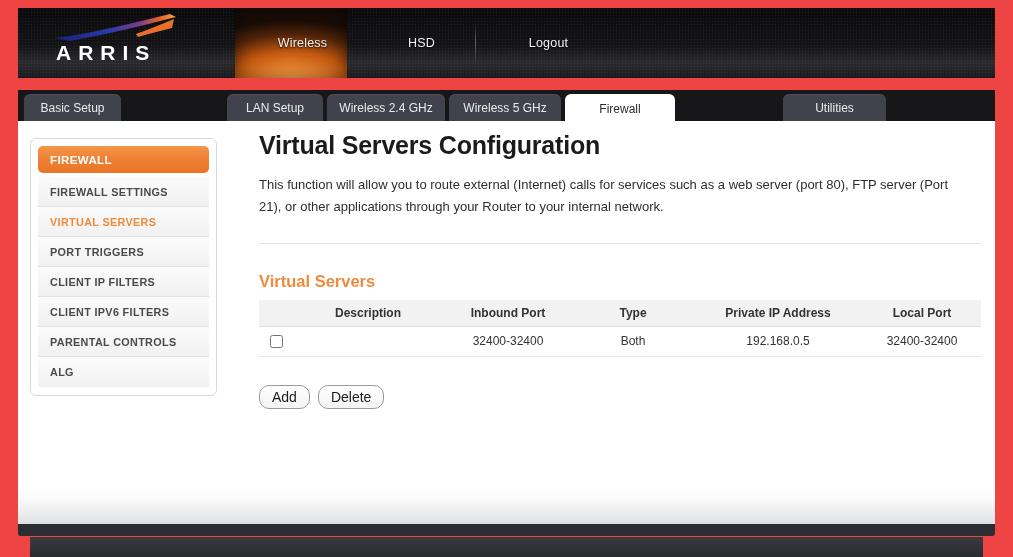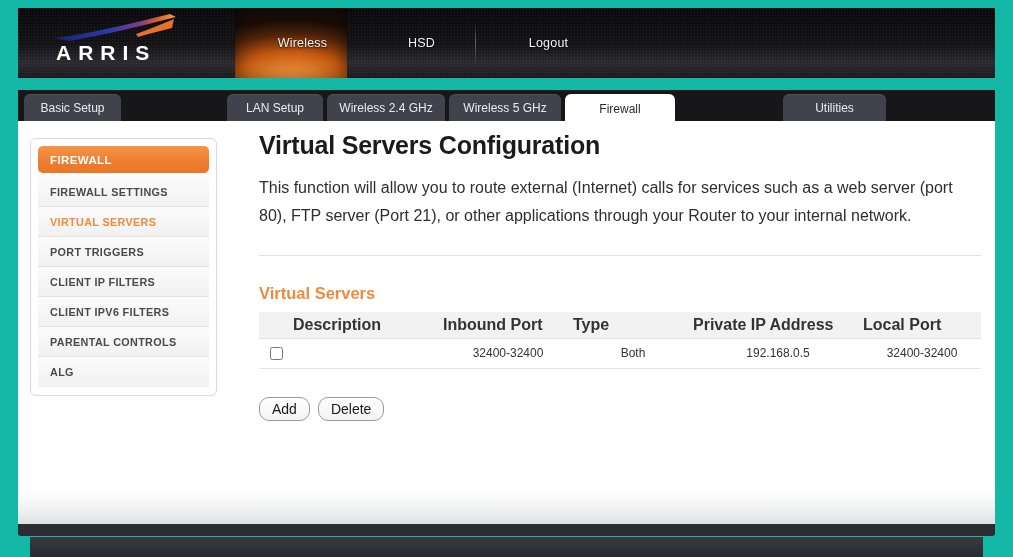--- a/index.html
+++ b/index.html
@@ -7,21 +7,21 @@
     width: 1013px; height: 557px;
     background: #000;
     font-family: "Liberation Sans", sans-serif;
     overflow: hidden;
   }
 
   .page-frame {
     position: absolute;
     left: 0; top: 0;
     width: 1013px; height: 557px;
-    background: #14b8a6;
+    background: #ef4444;
   }
 
   
   .header-band {
     position: absolute;
     left: 18px; top: 8px;
     width: 977px; height: 70px;
     background: linear-gradient(to bottom, #0a0a0c 0%, #141417 52%, #2a2a2f 78%, #1b1b1f 100%);
     overflow: hidden;
   }
@@ -163,23 +163,23 @@
     width: 722px;
   }
   .page-title {
     font-size: 25px;
     font-weight: bold;
     color: #1b1b1b;
     letter-spacing: -.2px;
     margin-bottom: 14px;
   }
   .desc {
-    font-size: 16px;
+    font-size: 13px;
     color: #2e2e2e;
-    line-height: 28px;
+    line-height: 22px;
     width: 710px;
   }
   .hr {
     height: 1px;
     background: #e3e3e3;
     margin: 25px 0 0 0;
   }
   .section-title {
     margin-top: 28px;
     font-size: 16.5px;
@@ -190,24 +190,24 @@
 
   
   table.vs {
     width: 722px;
     border-collapse: collapse;
     font-size: 12px;
   }
   table.vs thead th {
     background: #f2f2f2;
     color: #333;
-    font-size: 16px;
+    font-size: 12px;
     font-weight: bold;
     height: 26px;
-    text-align: left;
+    text-align: center;
     border-bottom: 1px solid #e0e0e0;
   }
   table.vs tbody td {
     height: 30px;
     text-align: center;
     color: #333;
     border-bottom: 1px solid #e6e6e6;
   }
   .col-chk   { width: 34px; }
   .col-desc  { width: 150px; }

